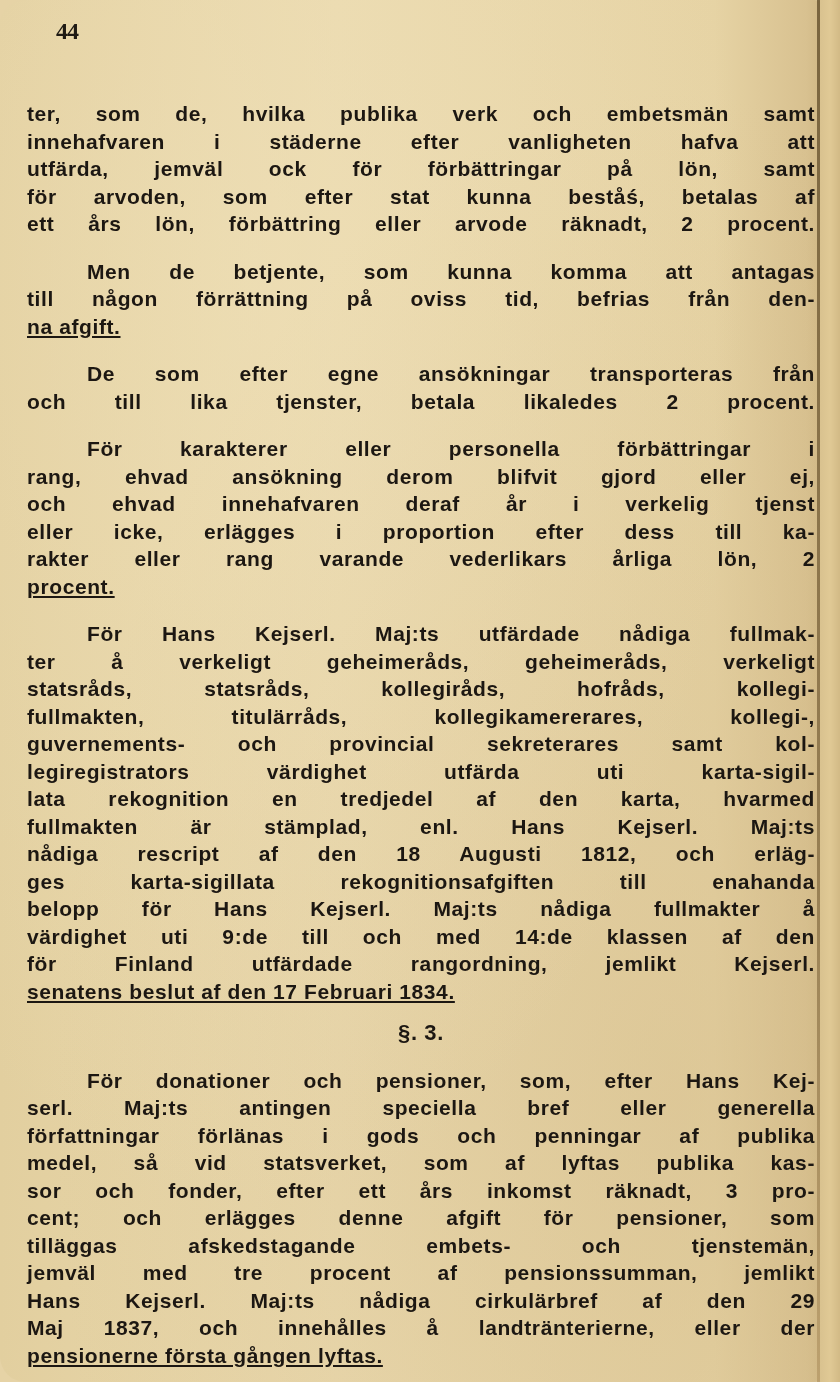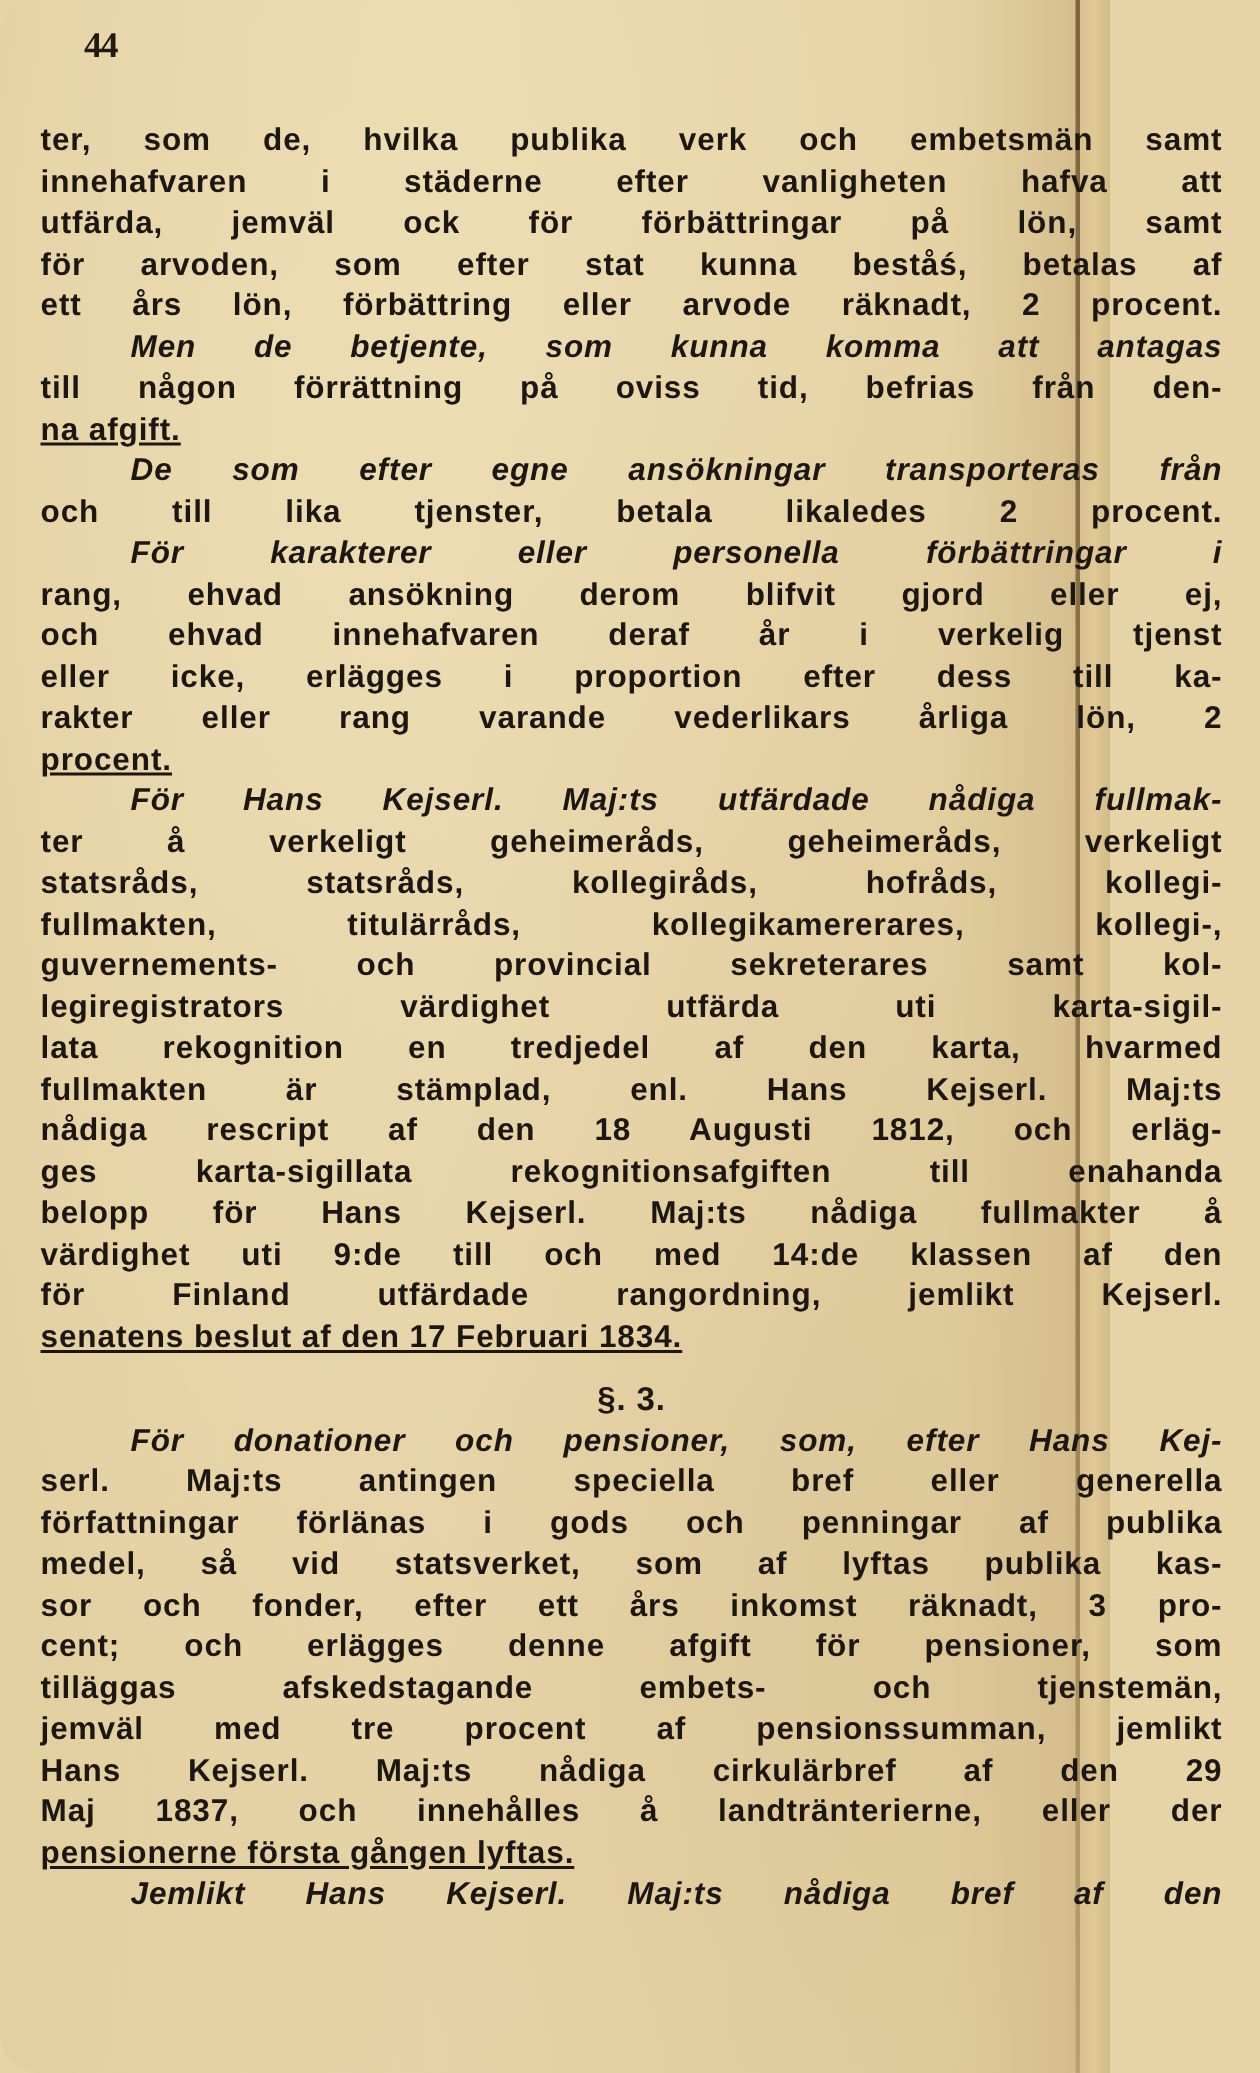--- a/index.html
+++ b/index.html
@@ -9,21 +9,21 @@
     body {
       width: 840px;
       height: 1382px;
       overflow: hidden;
       background: #e6d3a6;
       position: relative;
     }
     .page {
       position: absolute;
       left: 0; top: 0;
-      width: 740px;
+      width: 840px;
       height: 1382px;
       background:
         radial-gradient(ellipse at 30% 20%, rgba(240,225,185,0.55), rgba(0,0,0,0) 60%),
         radial-gradient(ellipse at 80% 80%, rgba(210,185,135,0.45), rgba(0,0,0,0) 65%),
         linear-gradient(90deg, #e2cf9f 0%, #ead9ae 40%, #e6d3a4 85%, #d8c190 96%, #c6ac78 100%);
       border-radius: 26px;
     }
     .spine {
       position: absolute;
       right: 20px;
@@ -70,32 +70,32 @@
       text-align-last: justify;
       transform-origin: left center;
       letter-spacing: 0.6px;
     }
     .line.last {
       text-align-last: left;
       text-decoration: underline;
     }
     .line.indent {
       padding-left: 60px;
-      font-style: italic;
     }
     .line.center {
       text-align: center;
       text-align-last: center;
       font-size: 22px;
     }
     .line.gap-before {
       margin-top: 14px;
     }
     .para {
       display: block;
+      margin-top: 20px;
     }
   </style>
 </head>
 <body>
 
 <div class="page">
   <div class="spine-edge"></div>
   <div class="spine"></div>
 
   <div class="page-number">44</div>

